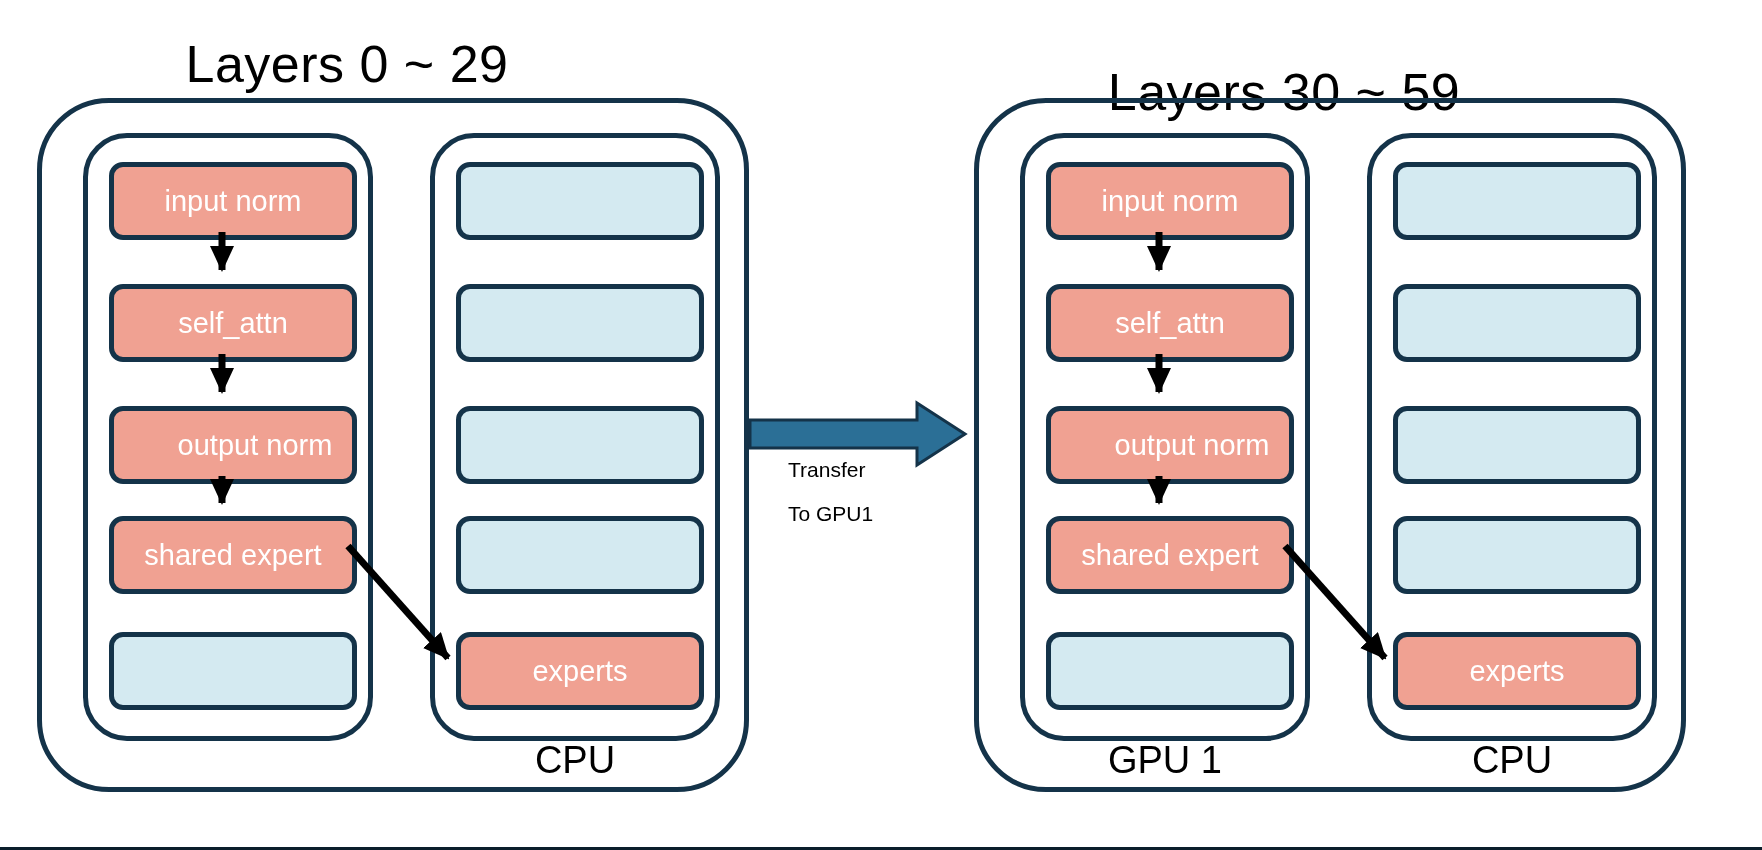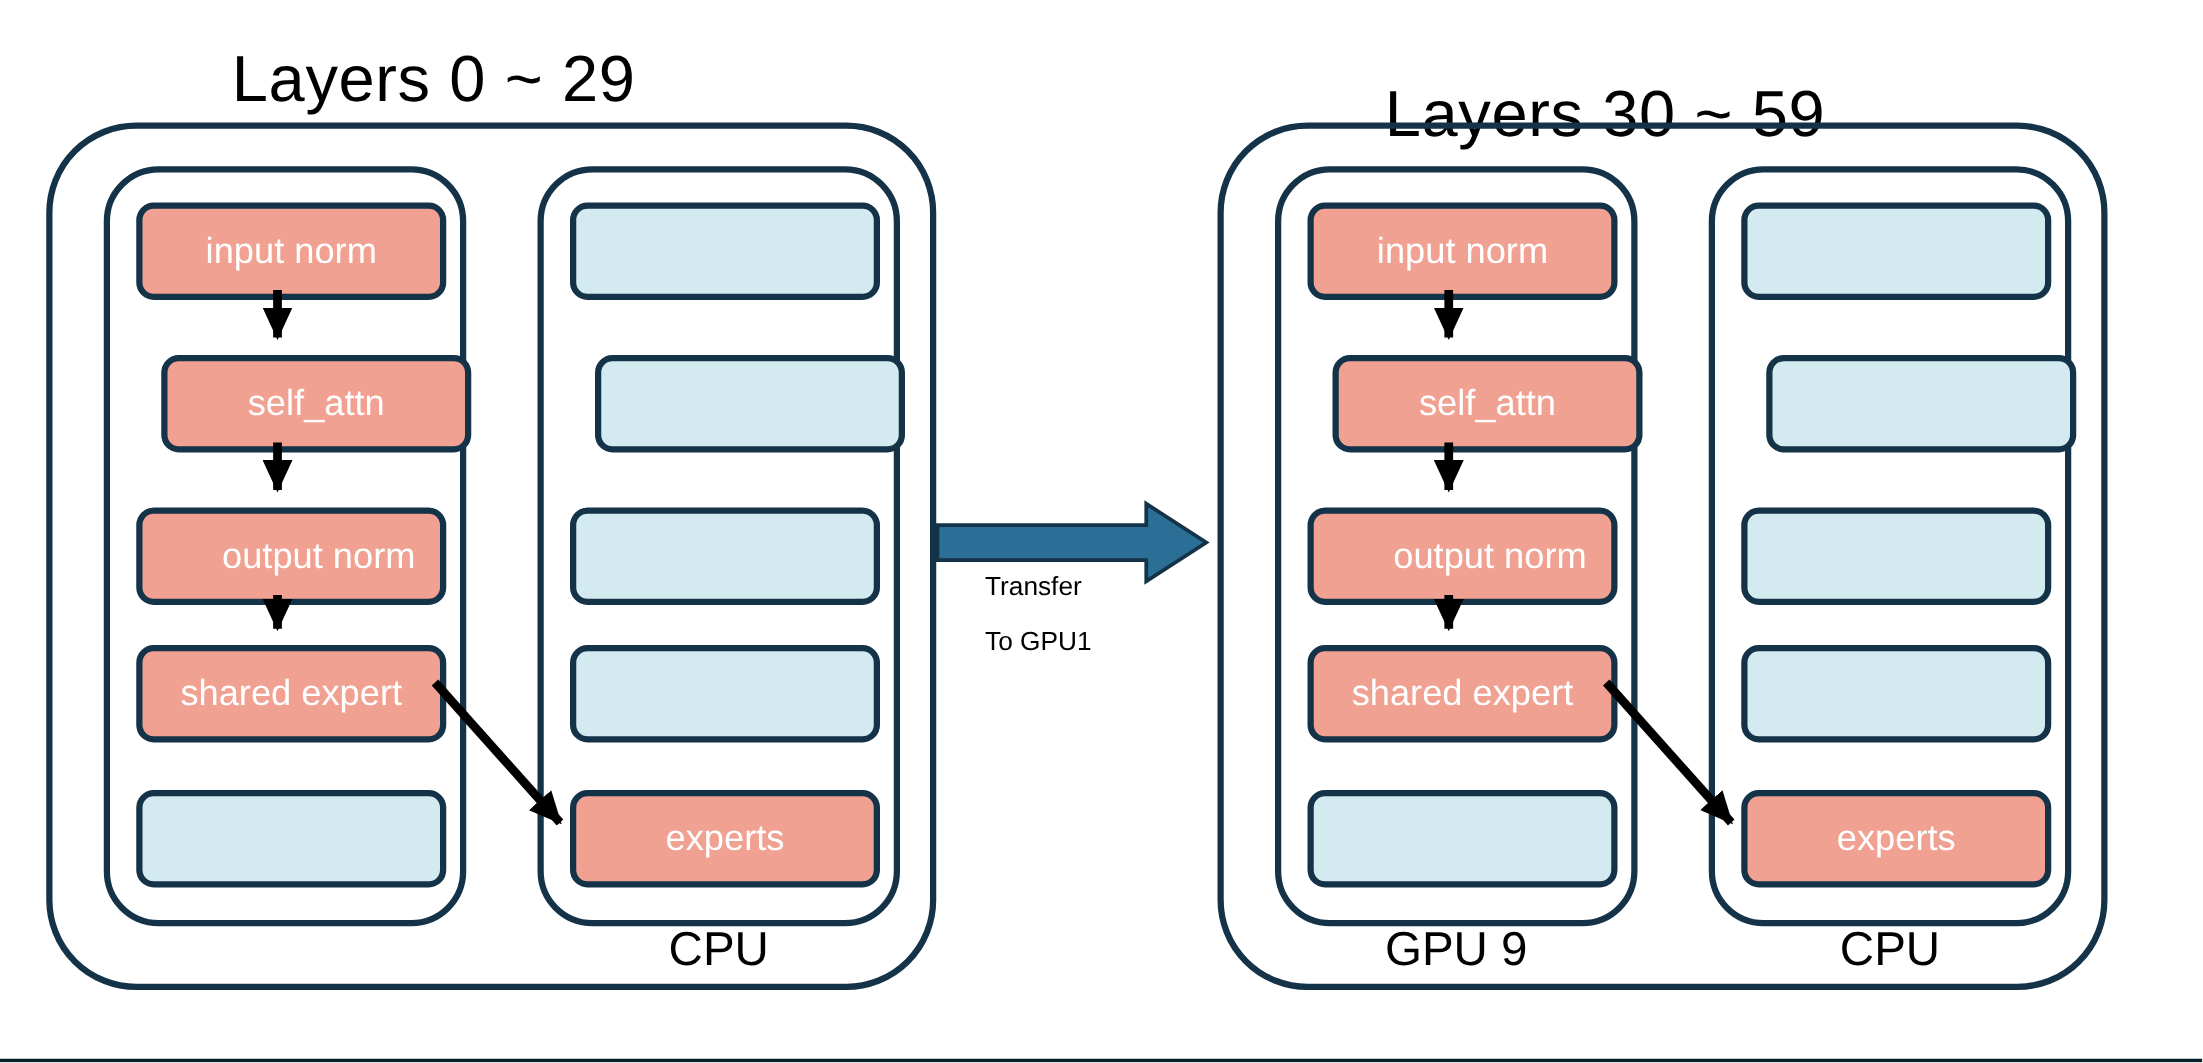--- a/index.html
+++ b/index.html
@@ -58,21 +58,21 @@
     border: 5px solid var(--navy);
     border-radius: 14px;
     display: flex;
     align-items: center;
     justify-content: center;
     color: #ffffff;
     font-size: 29px;
     white-space: nowrap;
   }
   .r1 { top: 24px; }
-  .r2 { top: 146px; margin-left: 20px; }
+  .r2 { top: 146px; }
   .r3 { top: 268px; padding-left: 44px; }
   .r4 { top: 378px; }
   .r5 { top: 494px; }
   .salmon { background: var(--salmon); }
   .blue   { background: var(--light_blue); }
 
   .col-label {
     position: absolute;
     top: 636px;
     width: 290px;
@@ -145,21 +145,21 @@
       <div class="blk salmon r4">shared expert</div>
       <div class="blk blue r5"></div>
     </div>
     <div class="inner cpu">
       <div class="blk blue r1"></div>
       <div class="blk blue r2"></div>
       <div class="blk blue r3"></div>
       <div class="blk blue r4"></div>
       <div class="blk salmon r5">experts</div>
     </div>
-    <div class="col-label gpu-l">GPU 9</div>
+    <div class="col-label gpu-l">GPU 1</div>
     <div class="col-label cpu-l">CPU</div>
   </section>
 
   <svg class="arrow-layer" width="1762" height="850" viewBox="0 0 1762 850" xmlns="http://www.w3.org/2000/svg">
     <defs>
       <marker id="ah" markerUnits="userSpaceOnUse" markerWidth="26" markerHeight="24" refX="24" refY="12" orient="auto">
         <path d="M0,0 L26,12 L0,24 Z" style="fill:var(--arrow_black)"></path>
       </marker>
     </defs>
 

